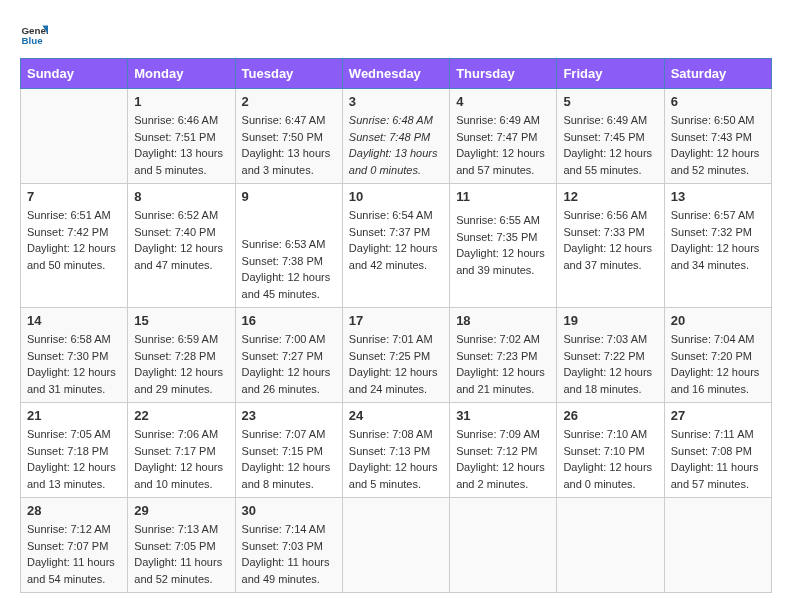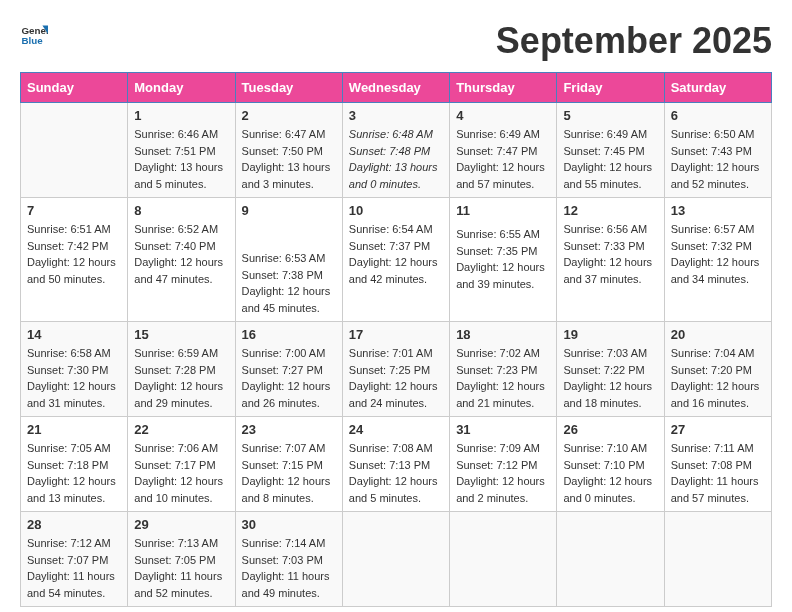--- a/index.html
+++ b/index.html
@@ -36,21 +36,21 @@
     .location-title {
       font-size: 15px;
       color: #555;
     }
     table {
       width: 100%;
       border-collapse: collapse;
       border: 1px solid #ccc;
     }
     thead tr {
-      background-color: #ec4899;
+      background-color: #8b5cf6;
       color: #fff;
     }
     thead th {
       padding: 7px 6px;
       font-size: 13px;
       font-weight: bold;
       text-align: left;
       border: 1px solid #4a7fbf;
     }
     tbody tr {
@@ -85,21 +85,20 @@
 
 <div class="header-area">
   <div class="logo">
     <svg class="logo-icon" viewBox="0 0 40 40" xmlns="http://www.w3.org/2000/svg">
       <text x="2" y="20" font-size="14" font-weight="bold" fill="#333">General</text>
       <text x="2" y="34" font-size="14" font-weight="bold" fill="#1a6faf">Blue</text>
       <polygon points="32,8 40,8 40,20" fill="#1a6faf"></polygon>
     </svg>
   </div>
   <div class="title-area">
-    <div class="month-title">September 2025</div>
   </div>
 </div>
 
 <table>
   <thead>
     <tr>
     <th>Sunday</th>
         <th>Monday</th>
         <th>Tuesday</th>
         <th>Wednesday</th>

